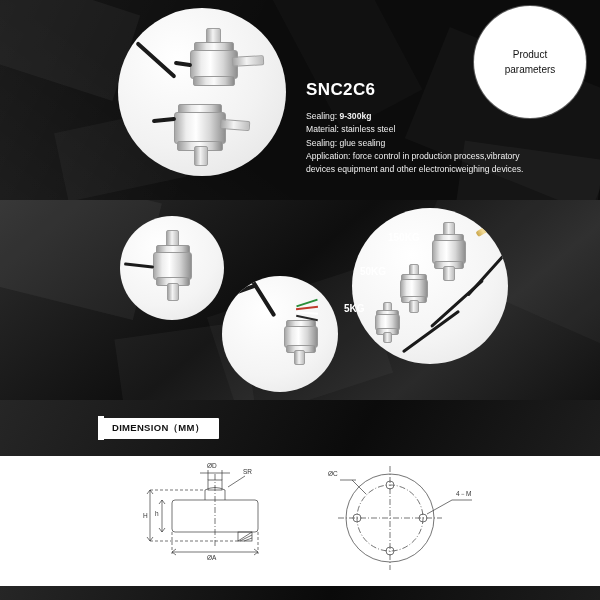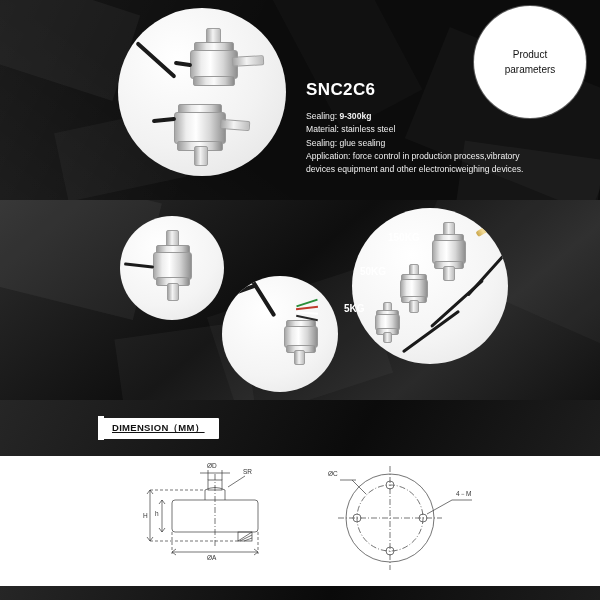--- a/index.html
+++ b/index.html
@@ -161,21 +161,20 @@
   .dim-pill {
     position: absolute;
     left: 100px; top: 418px;
     padding: 4px 14px 4px 12px;
     background: #ffffff;
     color: #111;
     font-size: 9.5px;
     font-weight: bold;
     letter-spacing: 0.3px;
     border-radius: 1px;
-    text-decoration: underline;
   }
   .dim-pill-tail {
     position: absolute;
     left: 98px; top: 416px;
     width: 6px; height: 24px;
     background: #ffffff;
   }
 
   
   .bottom {

